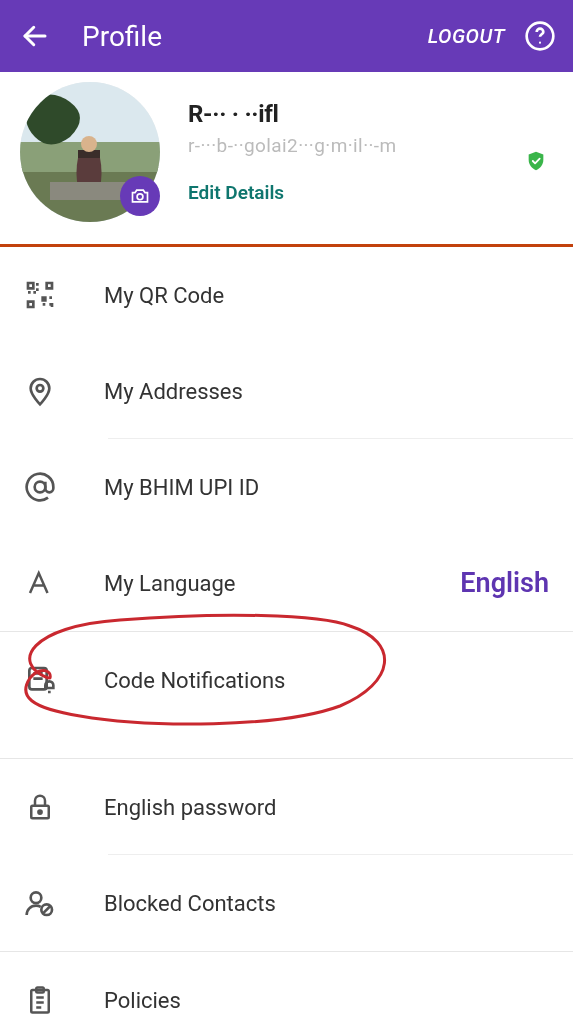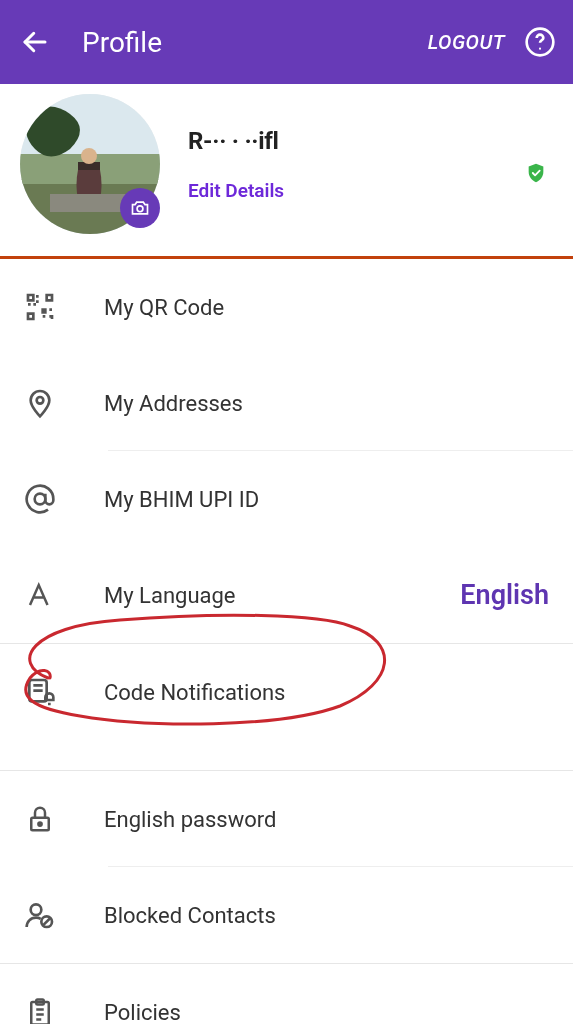--- a/index.html
+++ b/index.html
@@ -7,21 +7,21 @@
     width: 573px;
     height: 1024px;
     font-family: Roboto, -apple-system, Helvetica, Arial, sans-serif;
     background: #fff;
     color: #333;
     position: relative;
     overflow: hidden;
   }
   .header {
     background: #673ab7;
-    height: 84px;
+    height: 72px;
     display: flex;
     align-items: center;
     padding: 16px 14px;
     color: #fff;
   }
   .back-arrow {
     width: 42px;
     height: 42px;
     display: flex;
     align-items: center;
@@ -95,21 +95,21 @@
     letter-spacing: -0.3px;
   }
   .email-line {
     font-size: 19px;
     color: #bbb;
     margin-top: 6px;
     letter-spacing: 0.4px;
   }
   .edit-link {
     font-size: 19px;
-    color: #6d28d9;
+    color: #0f766e;
     font-weight: 600;
     margin-top: 24px;
     cursor: pointer;
   }
   .verified-badge {
     position: absolute;
     right: 26px;
     top: 78px;
   }
   .menu {  }
@@ -204,20 +204,21 @@
     </div>
     <div class="cam-badge">
       <svg width="20" height="20" viewBox="0 0 24 24" fill="none" stroke="#fff" stroke-width="2">
         <path d="M3 8h3l2-3h8l2 3h3v11H3z"></path>
         <circle cx="12" cy="13" r="3.5"></circle>
       </svg>
     </div>
   </div>
   <div class="profile-info">
     <div class="name-line">R‐··  ·    ··ifl</div>
+    <div class="email-line">r‐···b‐··golai2···g·m·il··‐m</div>
     <div class="edit-link">Edit Details</div>
   </div>
   <div class="verified-badge">
     <svg width="22" height="22" viewBox="0 0 24 24">
       <path d="M12 2 L20 5 V11 C20 16 16.5 20.5 12 22 C7.5 20.5 4 16 4 11 V5 Z" fill="#3ab54a"></path>
       <path d="M8.5 12 L11 14.5 L16 9.5" stroke="#fff" stroke-width="2" fill="none" stroke-linecap="round" stroke-linejoin="round"></path>
     </svg>
   </div>
 </div>
 

